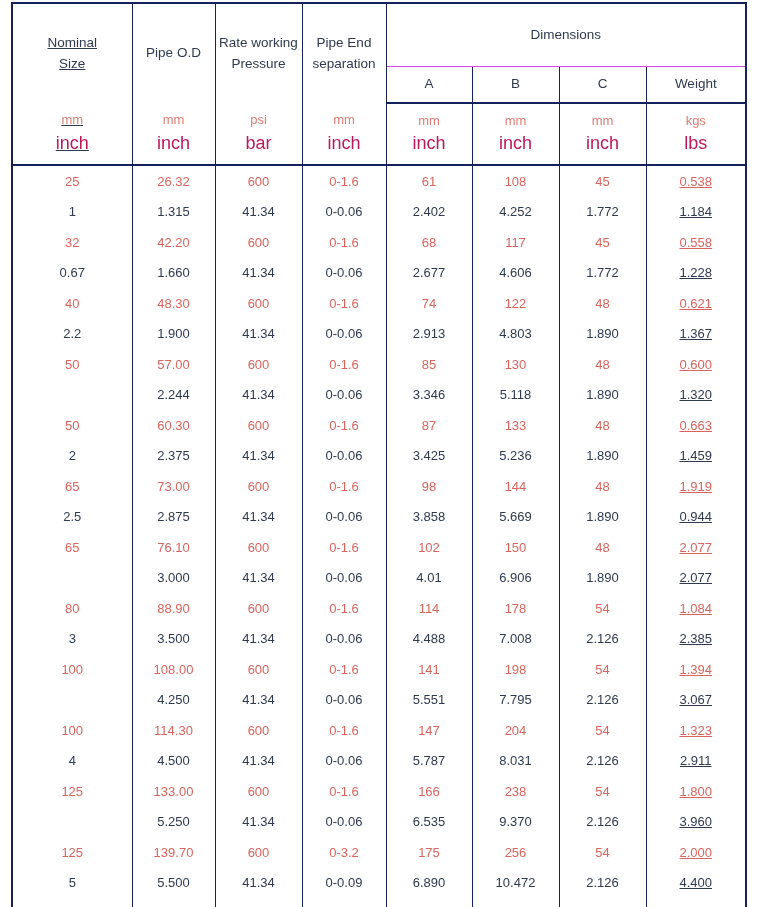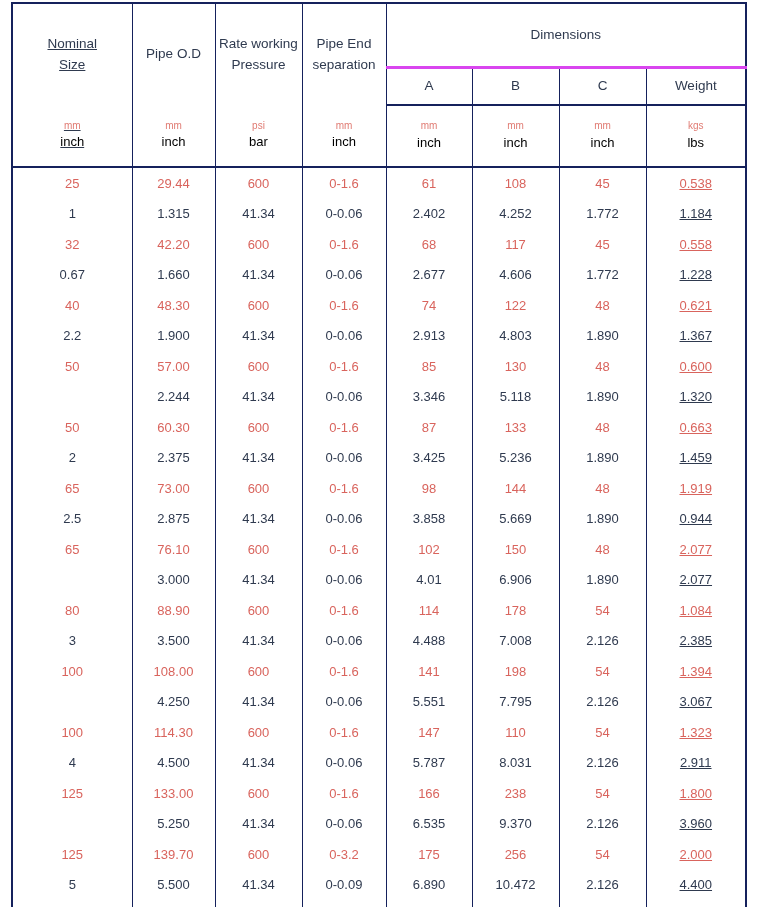--- a/index.html
+++ b/index.html
@@ -45,38 +45,38 @@
     text-align: center;
     vertical-align: middle;
     border-left: 1px solid #15215c;
     border-right: 1px solid #15215c;
     padding: 0 2px;
     line-height: 1.55;
   }
   th.first-col { border-left: none; text-decoration: underline; }
   th.last-col  { border-right: none; }
 
-  tr.hdr-top th   { height: 62px; border-bottom: 3px solid #d946ef; }
+  tr.hdr-top th   { height: 62px; border-bottom: 1px solid #d946ef; }
   tr.hdr-top th.tall { border-bottom: none; }
   tr.hdr-sub th   { height: 35px; border-bottom: 2px solid #15215c; }
   tr.hdr-units th { height: 60px; border-bottom: 2px solid #15215c; }
 
   th.dims-group { border-bottom: 1px solid #15215c; }
 
   
   .unit-metric {
     display: block;
     color: #e07b73;
-    font-size: 10px;
+    font-size: 13px;
     line-height: 1.45;
   }
   .unit-imp {
     display: block;
-    color: #000000;
-    font-size: 13px;
+    color: #be185d;
+    font-size: 18px;
     line-height: 1.45;
     text-align: center;
   }
 
   
   td {
     text-align: center;
     vertical-align: middle;
     font-size: 13px;
     height: 30.5px;
@@ -164,21 +164,21 @@
         </th>
         <th class="last-col">
           <span class="unit-metric">kgs</span>
           <span class="unit-imp">lbs</span>
         </th>
       </tr>
     </thead>
     <tbody id="table-body">
         <tr class="metric">
           <td class="first-col">25</td>
-          <td>29.44</td>
+          <td>26.32</td>
           <td>600</td>
           <td>0-1.6</td>
           <td>61</td>
           <td>108</td>
           <td>45</td>
           <td class="last-col">0.538</td>
         </tr>
         <tr class="imperial">
           <td class="first-col">1</td>
           <td>1.315</td>
@@ -348,21 +348,21 @@
           <td>7.795</td>
           <td>2.126</td>
           <td class="last-col">3.067</td>
         </tr>
         <tr class="metric">
           <td class="first-col">100</td>
           <td>114.30</td>
           <td>600</td>
           <td>0-1.6</td>
           <td>147</td>
-          <td>110</td>
+          <td>204</td>
           <td>54</td>
           <td class="last-col">1.323</td>
         </tr>
         <tr class="imperial">
           <td class="first-col">4</td>
           <td>4.500</td>
           <td>41.34</td>
           <td>0-0.06</td>
           <td>5.787</td>
           <td>8.031</td>

